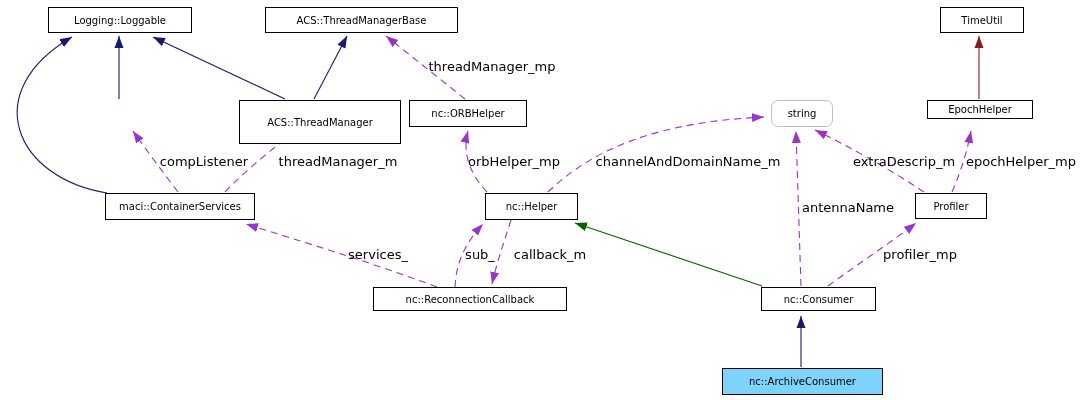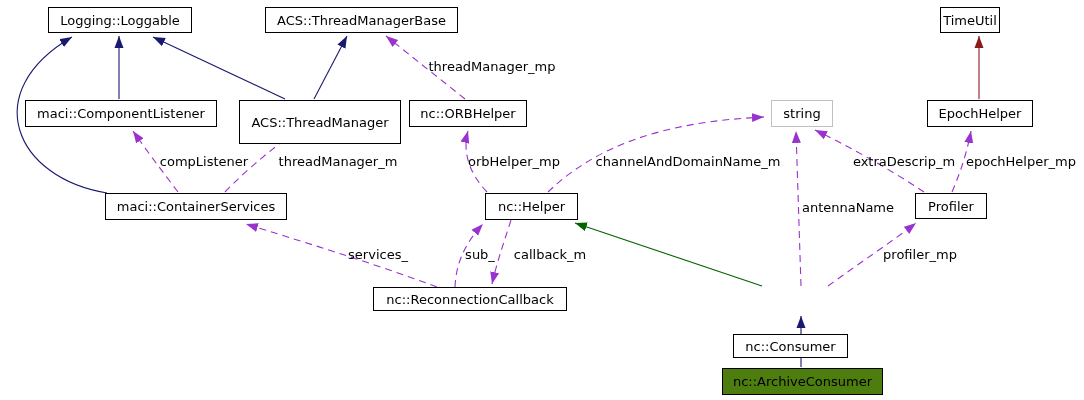--- a/index.html
+++ b/index.html
@@ -34,31 +34,31 @@
     text-anchor: middle;
   }
   .node {
     position: absolute;
     box-sizing: border-box;
     border: 1px solid #000000;
     background: #ffffff;
     display: flex;
     align-items: center;
     justify-content: center;
-    font-size: 13px;
+    font-size: 10px;
     color: #000000;
     white-space: nowrap;
     cursor: pointer;
   }
   .node.undocumented {
     border-color: #c0c0c0;
     cursor: default;
   }
   .node.current {
-    background: #4d7c0f;
+    background: #7dd3fc;
     cursor: default;
   }
 </style>
 </head>
 <body>
 
 <div id="canvas">
 
   <svg id="edge-layer" viewBox="0 0 1084 400" xmlns="http://www.w3.org/2000/svg">
     <defs>
@@ -108,37 +108,36 @@
     <text class="edge-label" x="378" y="259">services_</text>
     <text class="edge-label" x="480" y="259">sub_</text>
     <text class="edge-label" x="550" y="259">callback_m</text>
     <text class="edge-label" x="920" y="259">profiler_mp</text>
   </svg>
 
   <div class="node" style="left:48px;  top:7px;   width:144px; height:26px;">Logging::Loggable</div>
 
   <div class="node" style="left:265px; top:7px;   width:193px; height:26px;">ACS::ThreadManagerBase</div>
 
-  <div class="node" style="left:940px; top:7px;   width:60px;  height:26px;">TimeUtil</div>
+  <div class="node" style="left:940px; top:7px;   width:84px;  height:26px;">TimeUtil</div>
 
-  <div class="node" style="left:25px;  top:100px; width:192px; height:27px;">maci::ComponentListener</div>
 
   <div class="node" style="left:239px; top:100px; width:162px; height:44px;">ACS::ThreadManager</div>
 
   <div class="node" style="left:409px; top:100px; width:118px; height:27px;">nc::ORBHelper</div>
 
-  <div class="node undocumented" style="left:771px; top:100px; width:62px; height:27px;">string</div>
+  <div class="node undocumented" style="left:771px; top:100px; width:62px; height:27px;border-radius:7px;">string</div>
 
-  <div class="node" style="left:927px; top:100px; width:106px; height:27px;">EpochHelper</div>
+  <div class="node" style="left:927px; top:100px; width:106px; height:19px;">EpochHelper</div>
 
-  <div class="node" style="left:105px; top:193px; width:182px; height:27px;">maci::ContainerServices</div>
+  <div class="node" style="left:105px; top:193px; width:150px; height:27px;">maci::ContainerServices</div>
 
   <div class="node" style="left:485px; top:193px; width:93px;  height:27px;">nc::Helper</div>
 
   <div class="node" style="left:915px; top:193px; width:72px;  height:26px;">Profiler</div>
 
   <div class="node" style="left:373px; top:287px; width:194px; height:24px;">nc::ReconnectionCallback</div>
 
-  <div class="node" style="left:733px; top:287px; width:115px; height:24px;margin-top:47px;">nc::Consumer</div>
+  <div class="node" style="left:761px; top:287px; width:115px; height:24px;">nc::Consumer</div>
 
   <div class="node current" style="left:722px; top:368px; width:161px; height:27px;">nc::ArchiveConsumer</div>
 
 </div>
 
 </body></html>

